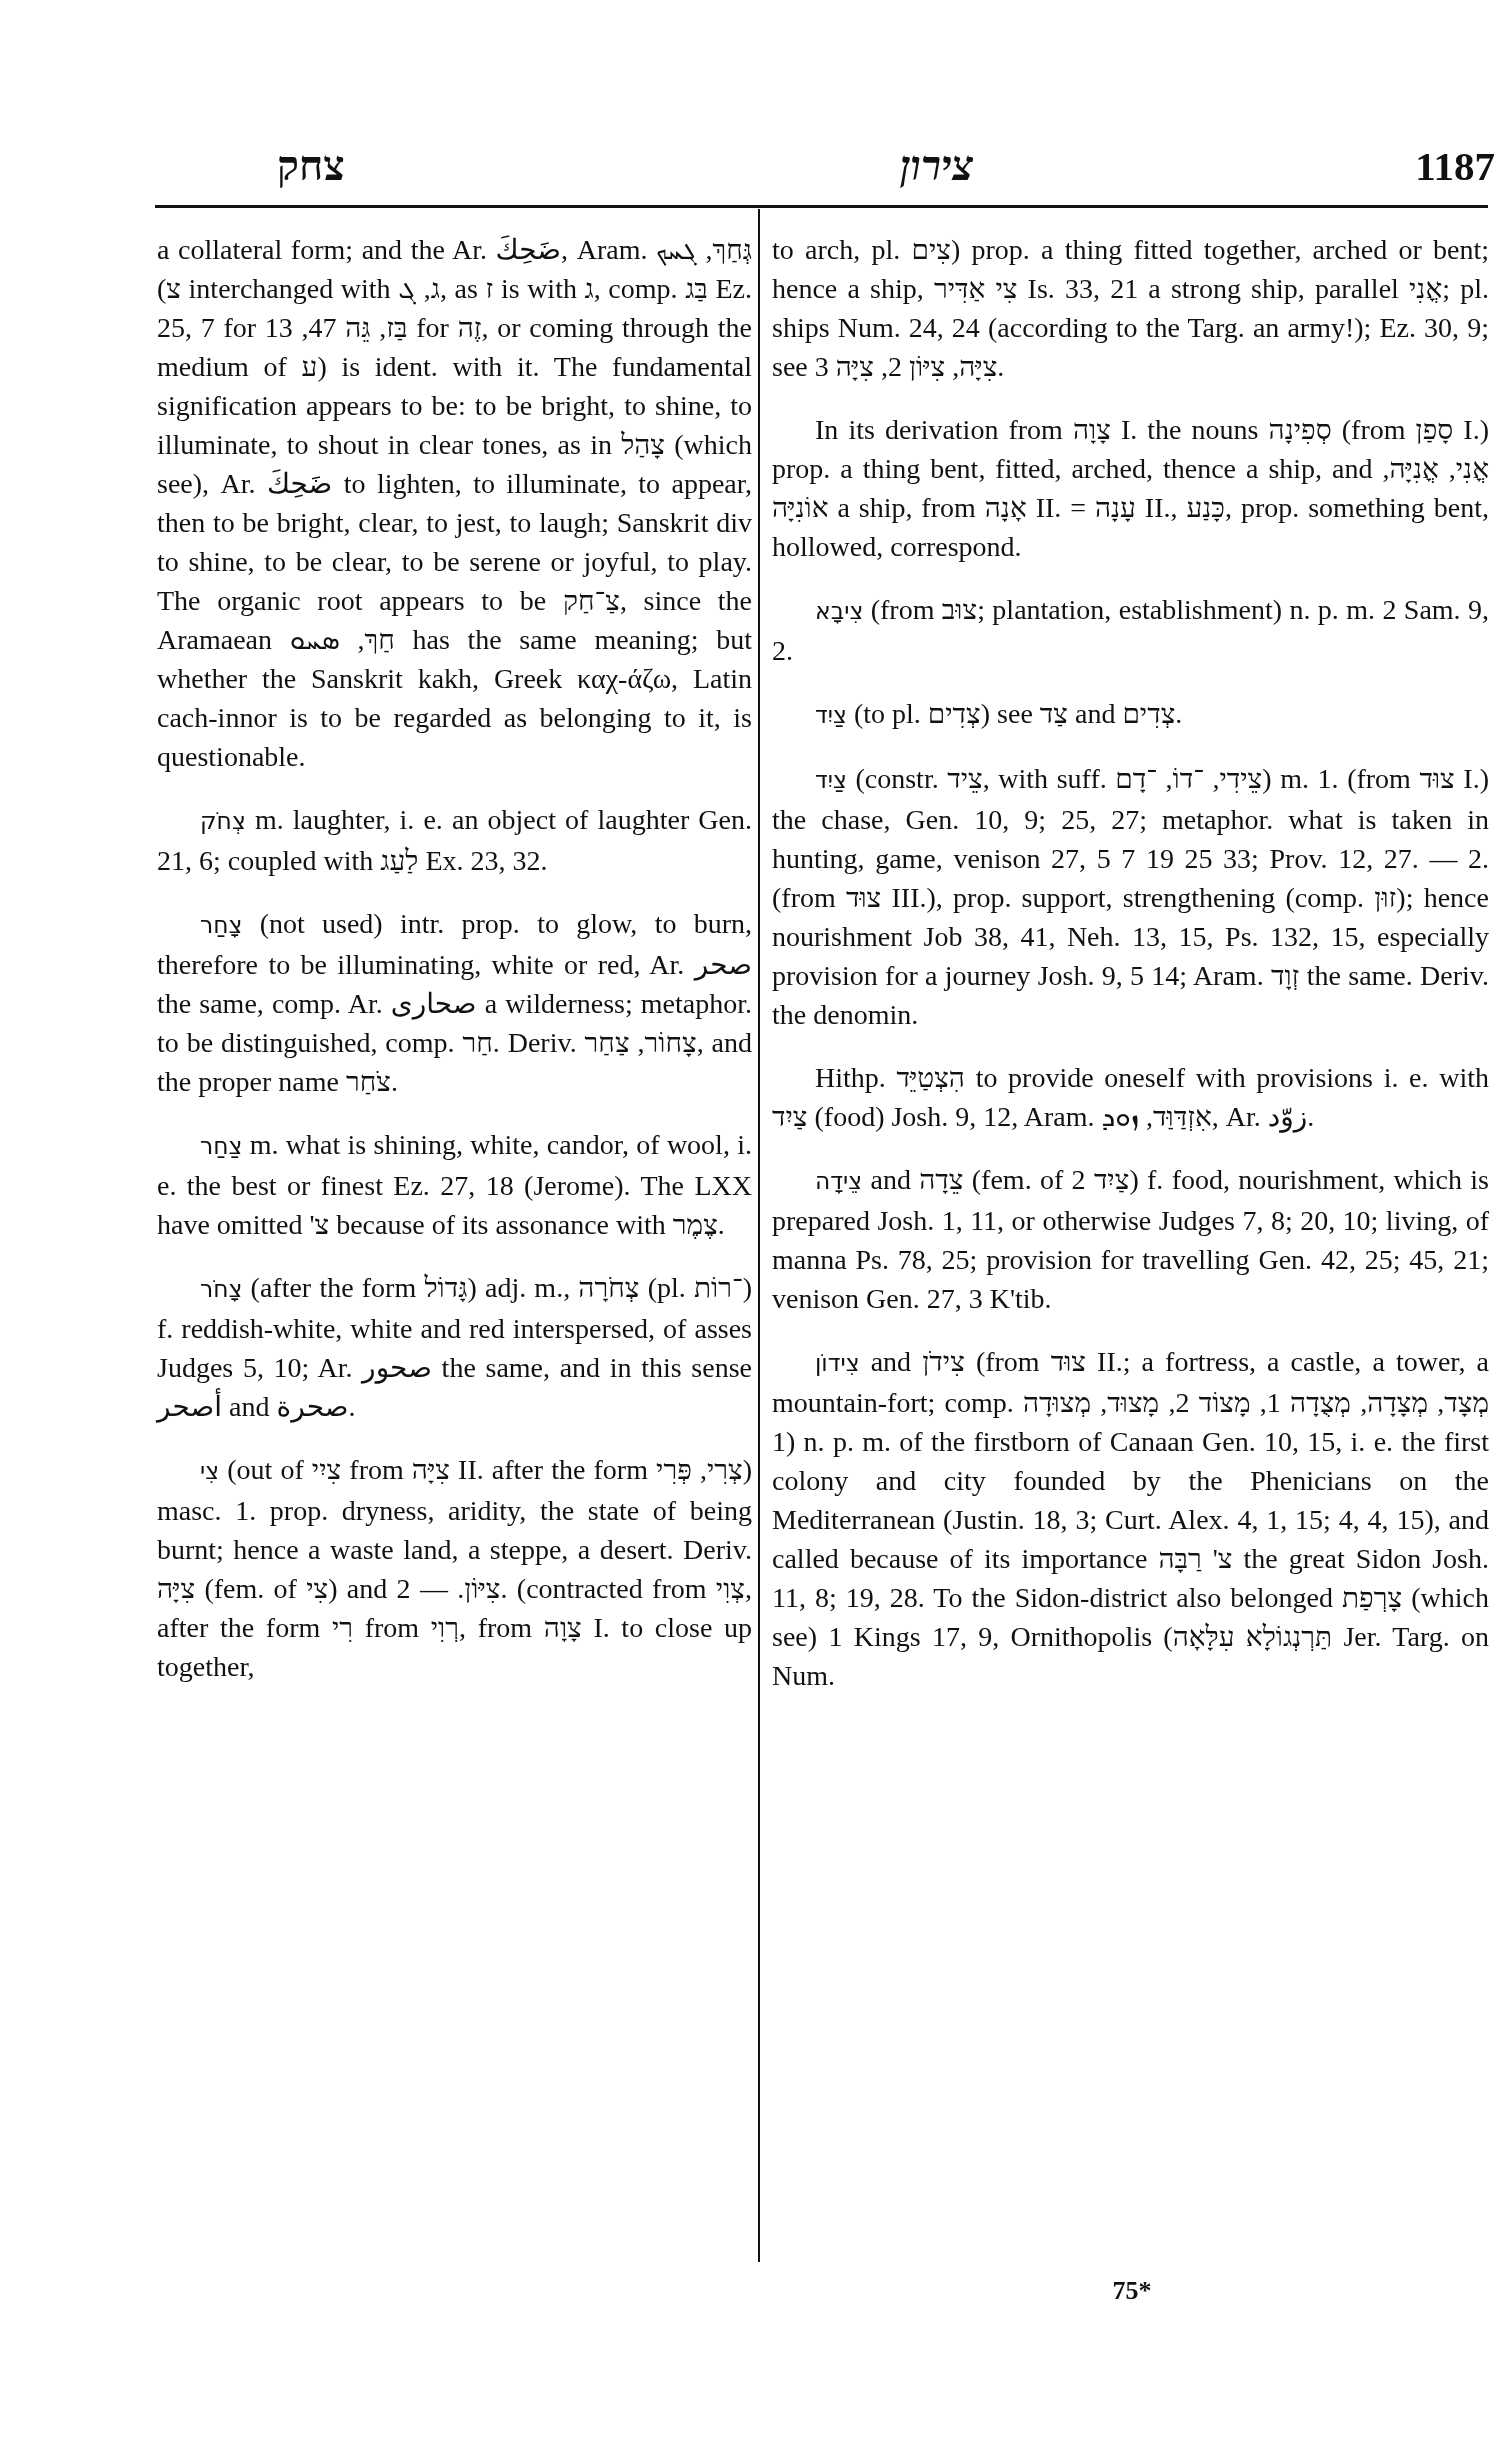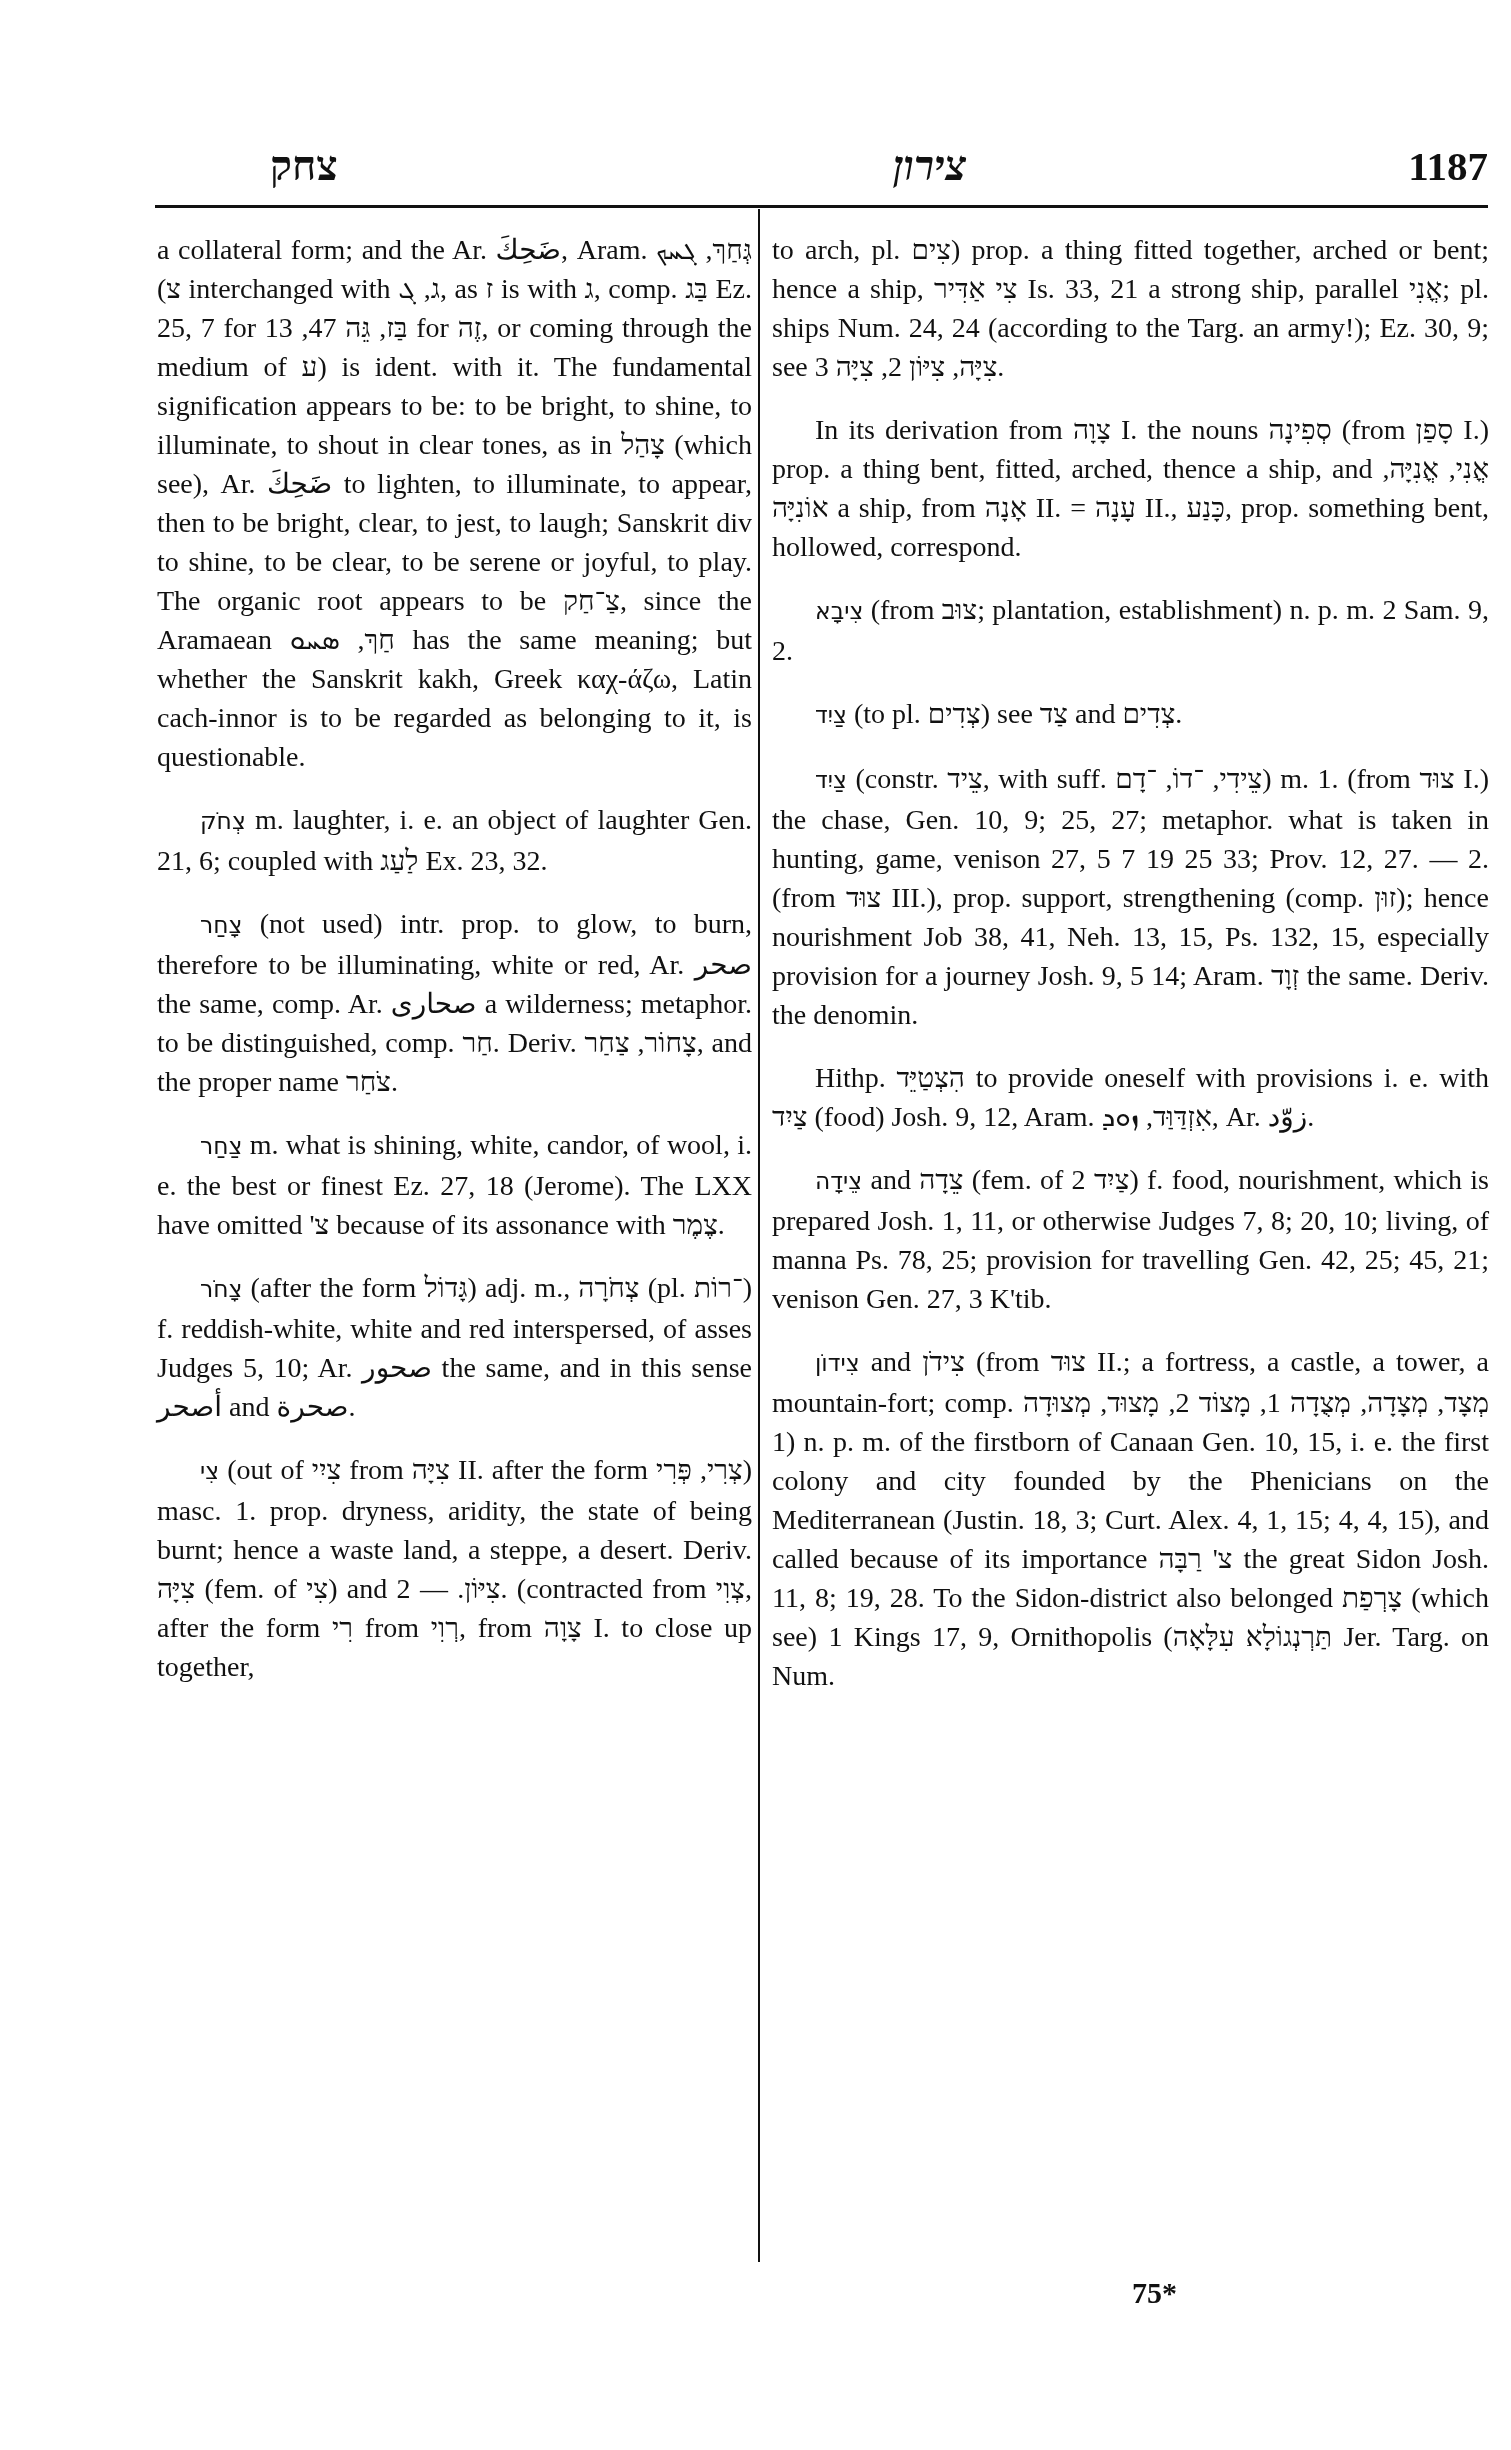--- a/index.html
+++ b/index.html
@@ -2,21 +2,21 @@
 <html style="font-size:14.4px"><head>
   <meta charset="utf-8">
   <style>
     html, body { margin: 0; padding: 0; background: #ffffff; }
     body {
       width: 1512px; height: 2450px; position: relative; overflow: hidden;
       font-family: "DejaVu Serif", "Liberation Serif", serif;
       color: #111111;
     }
     .running-head {
-      position: absolute; left: 155px; top: 135px; width: 1333px; height: 63px;
+      position: absolute; left: 162px; top: 135px; width: 1333px; height: 63px;
     }
     .running-head .rh {
       position: absolute; top: 0; font-size: 41px; font-weight: bold;
       font-family: "Liberation Serif", "DejaVu Serif", serif;
       line-height: 63px;
     }
     .rh-left { left: 115px; direction: rtl; }
     .rh-center { left: 0; width: 100%; text-align: right; }
     .rh-right { left: 738px; width: 135px; text-align: left; direction: rtl; font-style: italic; }
     .head-rule {
@@ -34,22 +34,22 @@
       text-align: justify; hyphens: manual;
     }
     .col-left { left: 157px; width: 595px; }
     .col-right { left: 772px; width: 717px; }
     .entry { margin: 0 0 12.6px 0; }
     .entry.cont { text-indent: 0; margin-top: 11px; }
     .entry.indent { text-indent: 43px; margin-top: 24px; }
     .hw { font-weight: normal; font-size: 32px; }
     .he { font-family: "DejaVu Sans", "Liberation Sans", sans-serif; font-size: 23.4px; unicode-bidi: isolate; direction: rtl; }
     .page-footnum {
-      position: absolute; left: 1087px; top: 2276px; width: 90px; text-align: right;
-      font-family: "Liberation Serif", "DejaVu Serif", serif; font-weight: bold; font-size: 30px;
+      position: absolute; left: 1087px; top: 2276px; width: 90px; text-align: center;
+      font-family: "Liberation Serif", "DejaVu Serif", serif; font-weight: bold; font-size: 26px;
     }
   </style>
 </head>
 <body>
 
 <div class="running-head">
   <span class="rh rh-left">צחק</span>
   <span class="rh rh-center">1187</span>
   <span class="rh rh-right">צירון</span>
 </div>

